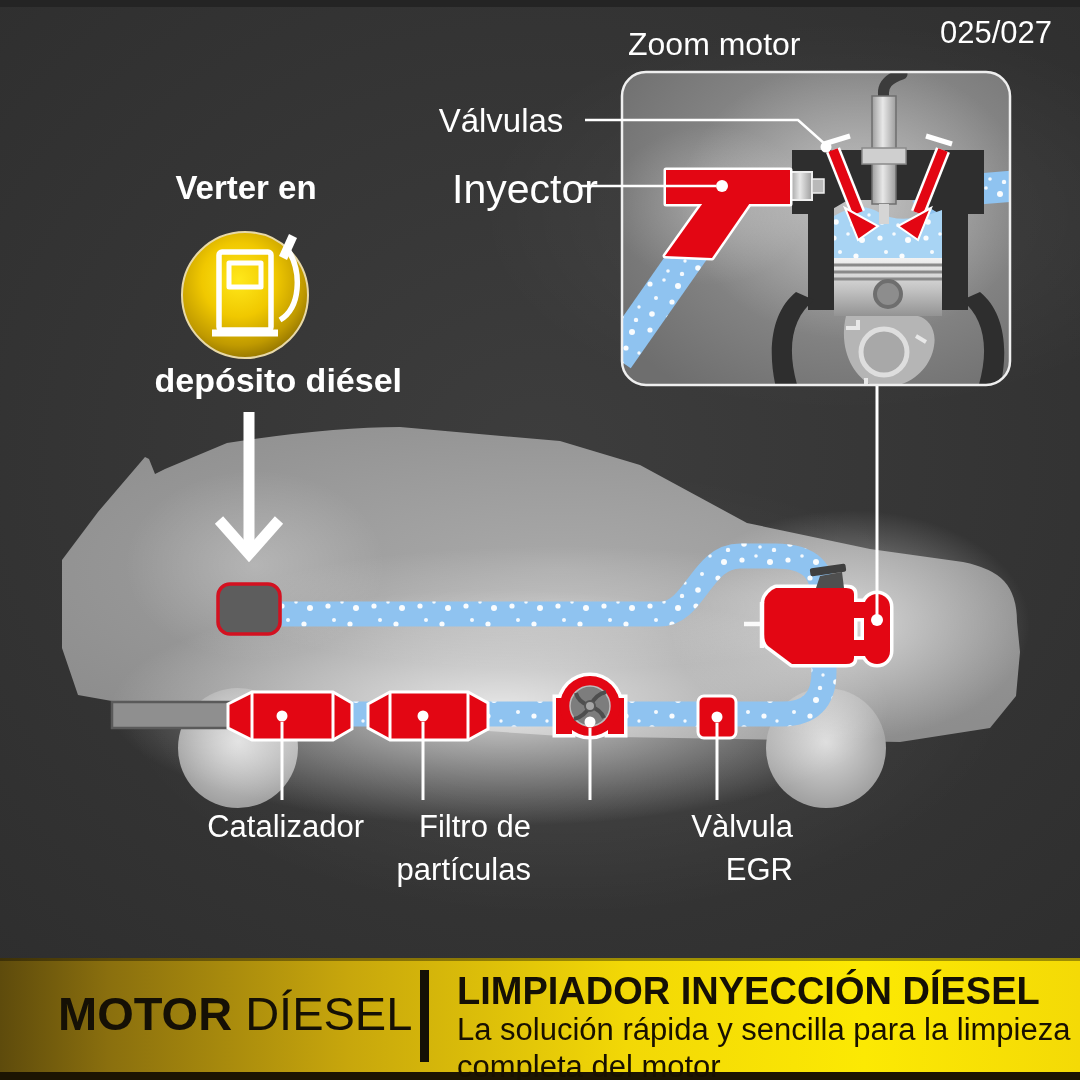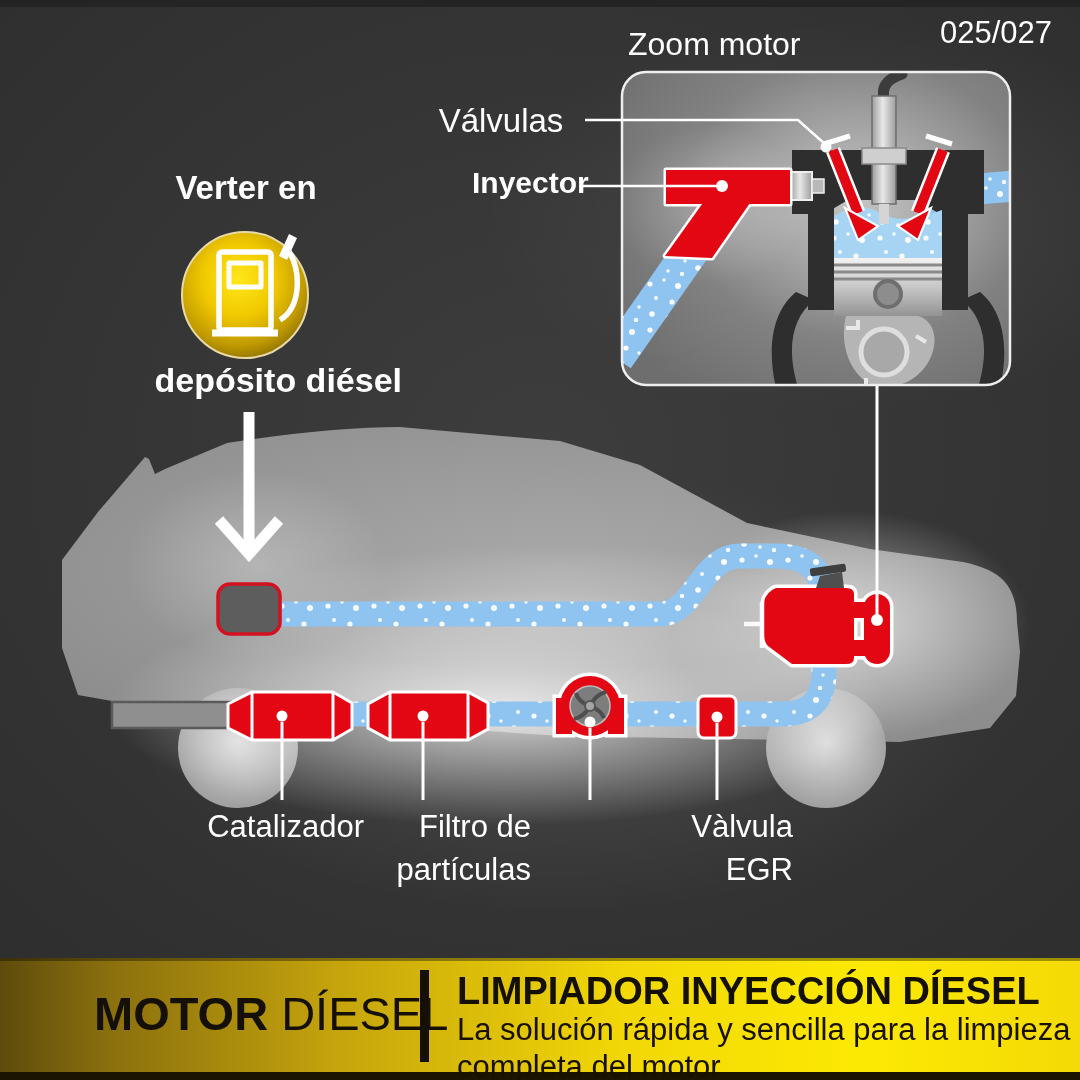--- a/index.html
+++ b/index.html
@@ -9,35 +9,35 @@
     background:
       radial-gradient(ellipse 640px 320px at 52% 64%, rgba(255,255,255,0.10), transparent 70%),
       radial-gradient(ellipse 520px 280px at 78% 20%, rgba(255,255,255,0.07), transparent 70%),
       radial-gradient(ellipse 980px 860px at 50% 42%, #3d3d3d, #2d2d2d 88%);
   }
   .topstrip{position:absolute;left:0;top:0;width:1080px;height:7px;background:#242424;}
   .txt{position:absolute;color:#ffffff;}
   .lbl-zoom-motor{left:628px;top:26px;font-size:32px;}
   .lbl-page{right:28px;top:15px;font-size:31px;}
   .lbl-valvulas{left:430px;top:102px;width:142px;text-align:center;font-size:33px;}
-  .lbl-inyector{left:472px;top:166px;font-size:30px;font-weight:bold;}
+  .lbl-inyector{left:452px;top:166px;font-size:41px;}
   .lbl-verter{left:146px;top:169px;width:200px;text-align:center;font-size:33px;font-weight:bold;}
   .lbl-deposito{left:102px;top:361px;width:300px;text-align:right;font-size:34px;font-weight:bold;}
   .complbl{position:absolute;top:806px;color:#fff;font-size:31px;text-align:right;line-height:1.38;}
   .lbl-catalizador{left:164px;width:200px;}
   .lbl-filtro{left:331px;width:200px;}
   .lbl-turbo{left:511px;width:150px;}
   .lbl-egr{left:643px;width:150px;}
   svg{position:absolute;left:0;top:0;}
   .banner{
     position:absolute;left:0;top:958px;width:1080px;height:122px;
     background:linear-gradient(90deg,#5e4b0c 0%,#8a6f0e 10%,#c7a60c 32%,#f2d806 58%,#fce903 80%,#f4da06 100%);
     box-shadow:inset 0 3px 0 rgba(0,0,0,0.35), inset 0 -8px 0 #1c1402;
   }
-  .banner-left{position:absolute;left:58px;top:986px;font-size:47px;color:#151005;white-space:nowrap;margin-left:36px;}
+  .banner-left{position:absolute;left:58px;top:986px;font-size:47px;color:#151005;white-space:nowrap;}
   .banner-left .b{font-weight:bold;}
   .banner-divider{position:absolute;left:420px;top:970px;width:9px;height:92px;background:#151005;}
   .banner-title{position:absolute;left:457px;top:970px;font-size:38px;font-weight:bold;color:#151005;white-space:nowrap;}
   .banner-sub{position:absolute;left:457px;top:1012px;font-size:31px;color:#181000;line-height:1.18;}
 </style>
 </head>
 <body>
 
 <div class="stage">
   <div class="topstrip"></div>

